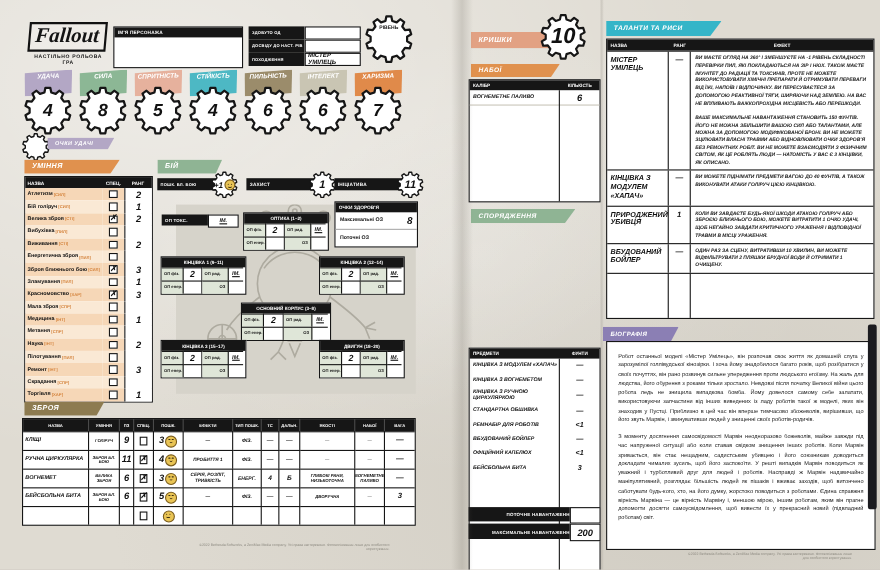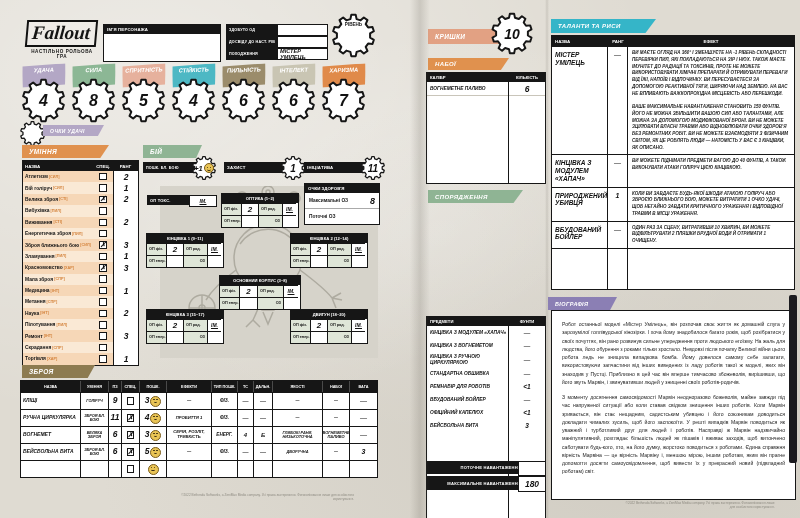--- a/index.html
+++ b/index.html
@@ -720,21 +720,21 @@
       </div>
       </div>
   </div>
   <div class="abs tiny" style="left:156px;top:492px;width:220px;text-align:right;">©2022 Bethesda Softworks, a ZeniMax Media company. Усі права застережено. Фотокопіювання лише для особистого користування.</div>
 
   <div class="abs rib" style="left: 428px; top: 29px; width: 78px; height: 15px; font-size: 6.5px; background: rgb(226, 161, 131);">КРИШКИ</div>
   <span class="gear abs" style="left:488px;top:11px;width:48px;height:45px;">
     <svg viewBox="-52 -52 104 104">
         <path class="gp" fill="#fff" stroke="#161616" stroke-width="4.5" stroke-linejoin="round" d="M-6.9 -36.3L-4.9 -45.7L4.9 -45.7L6.9 -36.3L15.8 -33.5L22.9 -39.9L30.9 -34.1L27.0 -25.3L32.4 -17.8L42.0 -18.8L45.0 -9.5L36.7 -4.6L36.7 4.6L45.0 9.5L42.0 18.8L32.4 17.8L27.0 25.3L30.9 34.1L22.9 39.9L15.8 33.5L6.9 36.3L4.9 45.7L-4.9 45.7L-6.9 36.3L-15.8 33.5L-22.9 39.9L-30.9 34.1L-27.0 25.3L-32.4 17.8L-42.0 18.8L-45.0 9.5L-36.7 4.6L-36.7 -4.6L-45.0 -9.5L-42.0 -18.8L-32.4 -17.8L-27.0 -25.3L-30.9 -34.1L-22.9 -39.9L-15.8 -33.5Z"></path>
       </svg>
-    <span class="gval hw" style="font-size:14px;">10</span>
+    <span class="gval hw" style="font-size:20px;">10</span>
   </span>
 
   <div class="abs rib" style="left: 428px; top: 58px; width: 74px; height: 12px; font-size: 6px; background: rgb(224, 145, 78);">НАБОЇ</div>
   <div class="abs mtab" style="left:426px;top:72px;width:118px;height:110px;">
     <div class="mhead">
       <span style="flex:1;padding-left:3px;">КАЛІБР</span>
       <span style="width:36px;text-align:center;flex:none;">КІЛЬКІСТЬ</span>
     </div>
     <div class="mdivider" style="right:36px;top:9px;"></div>
     <div>
@@ -785,21 +785,21 @@
       </div>
         <div class="mrow">
         <span class="c1 hw">БЕЙСБОЛЬНА БИТА</span>
         <span class="c2 hw">3</span>
       </div>
       </div>
   </div>
   <div class="abs bar" style="left:426px;top:461px;width:92px;height:13px;justify-content:flex-end;padding-right:3px;font-size:4.1px;">ПОТОЧНЕ НАВАНТАЖЕННЯ</div>
   <div class="abs box hw" style="left:518px;top:461px;width:26px;height:13px;display:flex;align-items:center;justify-content:center;font-size:8px;"></div>
   <div class="abs bar" style="left:426px;top:476px;width:92px;height:14px;justify-content:flex-end;padding-right:3px;font-size:4.1px;">МАКСИМАЛЬНЕ НАВАНТАЖЕННЯ</div>
-  <div class="abs box hw" style="left:518px;top:476px;width:26px;height:14px;display:flex;align-items:center;justify-content:center;font-size:8.5px;">180</div>
+  <div class="abs box hw" style="left:518px;top:476px;width:26px;height:14px;display:flex;align-items:center;justify-content:center;font-size:8.5px;">200</div>
 
   <div class="abs rib" style="left: 551px; top: 19px; width: 98px; height: 14px; font-size: 6px; background: rgb(53, 181, 200);">ТАЛАНТИ ТА РИСИ</div>
   <div class="abs ttab" style="left:551px;top:35px;min-height:253px;">
     <div class="thead">
       <span style="padding-left:3px;">НАЗВА</span>
       <span style="text-align:center;">РАНГ</span>
       <span style="text-align:center;">ЕФЕКТ</span>
     </div>
     <div>
 

